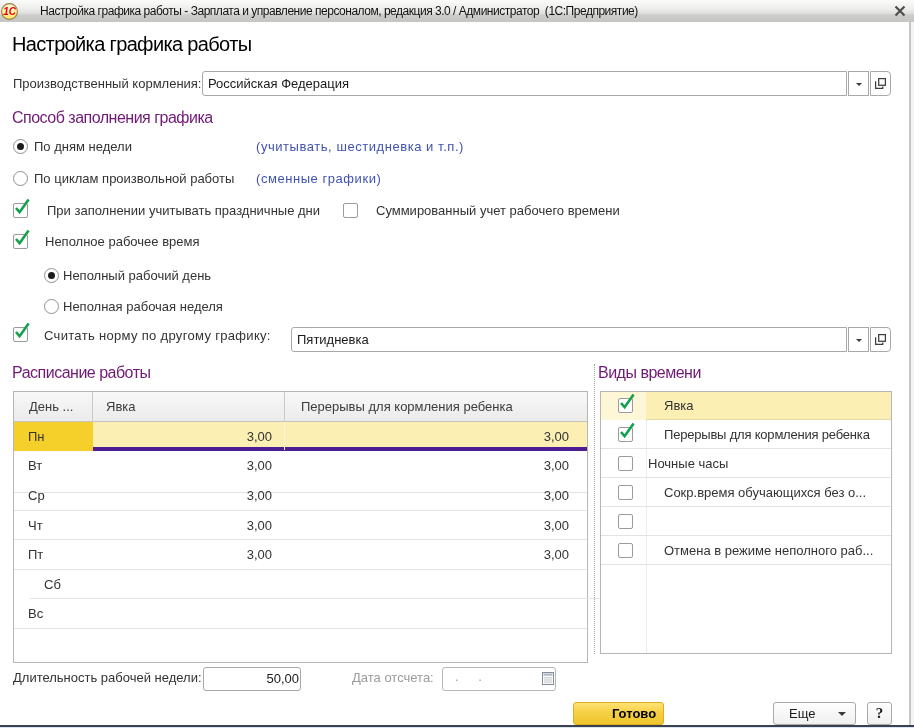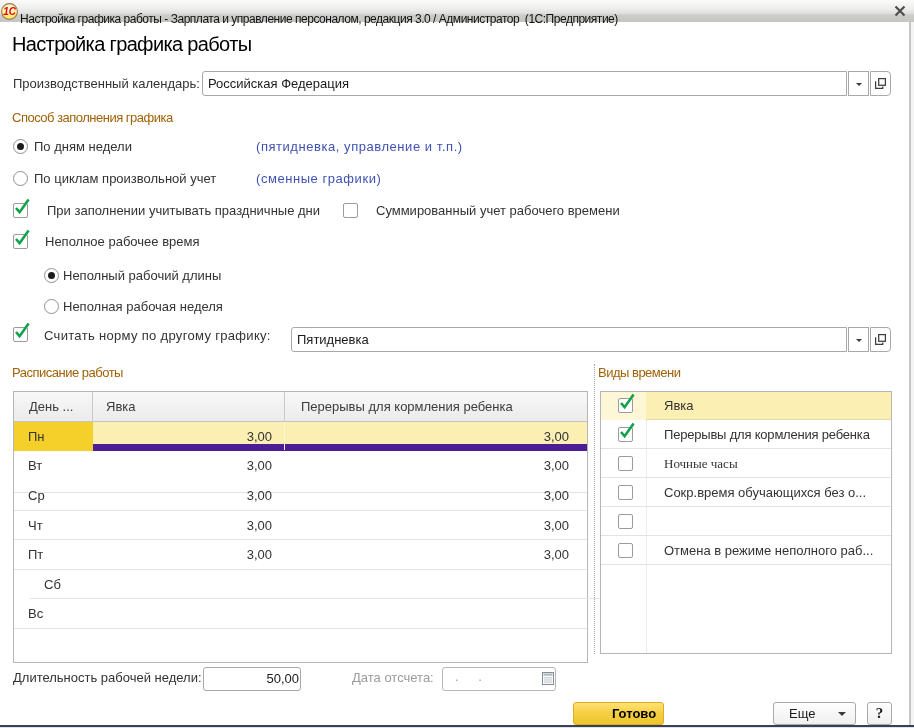--- a/index.html
+++ b/index.html
@@ -1,21 +1,21 @@
 <!DOCTYPE html>
 <html lang="ru"><head>
 <meta charset="utf-8">
 <title>Настройка графика работы</title>
 <style>
   html,body{margin:0;padding:0;}
   body{width:914px;height:728px;overflow:hidden;position:relative;
        font-family:"Liberation Sans",sans-serif;background:#fff;}
   .abs{position:absolute;}
   .t13{font-size:13px;line-height:14px;color:#333;white-space:nowrap;}
-  .green{font-size:13px;line-height:18px;color:#a16207;white-space:nowrap;letter-spacing:-0.5px;}
+  .green{font-size:16px;line-height:18px;color:#701a75;white-space:nowrap;letter-spacing:-0.5px;}
   .blue{color:#4052b4;}
   .cbx{position:absolute;width:13px;height:13px;border:1px solid #9b9b9b;
        border-radius:2px;background:#fff;}
   .rad{position:absolute;width:13px;height:13px;border:1px solid #8f8f8f;
        border-radius:50%;background:#fff;}
   .rad .dot{position:absolute;left:3px;top:3px;width:7px;height:7px;
        border-radius:50%;background:#1c1c1c;}
   .field{position:absolute;background:#fff;border:1px solid #a8a8a8;border-radius:3px;}
   .btn{position:absolute;height:21px;border:1px solid #a9a9a9;border-radius:3px;
        background:linear-gradient(#fefefe,#f0f0f0);display:flex;align-items:center;
@@ -31,71 +31,71 @@
   <defs>
       <radialGradient id="ic" cx="50%" cy="30%" r="80%">
     <stop offset="0" stop-color="#fffbe2"></stop>
         <stop offset="0.55" stop-color="#ffee9a"></stop>
     <stop offset="1" stop-color="#ffe21c"></stop>
       </radialGradient>
     </defs>
   <circle cx="8.5" cy="8.5" r="7.9" fill="url(#ic)" stroke="#9b7d55" stroke-width="1.1"></circle>
   <text x="8.6" y="12" font-size="10" font-weight="bold" font-style="italic" fill="#e8000e" text-anchor="middle" font-family="Liberation Sans,sans-serif">1С</text>
 </svg>
-<div class="abs" style="left:20px;top:5px;font-size:12px;line-height:13px;color:#101010;white-space:nowrap;letter-spacing:-0.48px;margin-top:8px;">Настройка графика работы - Зарплата и управление персоналом, редакция 3.0 / Администратор&nbsp; (1С:Предприятие)</div>
+<div class="abs" style="left:40px;top:5px;font-size:12px;line-height:13px;color:#101010;white-space:nowrap;letter-spacing:-0.48px;">Настройка графика работы - Зарплата и управление персоналом, редакция 3.0 / Администратор&nbsp; (1С:Предприятие)</div>
 <svg class="abs" style="left:894px;top:5px;" width="12" height="12" viewBox="0 0 12 12">
   <path d="M1.5 1.5 L10.5 10.5 M10.5 1.5 L1.5 10.5" stroke="#4d4d4d" stroke-width="2.2"></path>
 </svg>
 
 <div class="abs" style="left:909px;top:22px;width:2px;height:703px;background:#c6c6c6;"></div>
 <div class="abs" style="left:911px;top:22px;width:3px;height:703px;background:#f4f4f4;"></div>
 
 <div class="abs" style="left:12px;top:34px;font-size:20px;line-height:21px;color:#000;letter-spacing:-0.65px;">Настройка графика работы</div>
 
-<div class="abs t13" style="left:13px;top:77px;">Производственный календарь:</div>
+<div class="abs t13" style="left:13px;top:77px;">Производственный кормления:</div>
 <div class="field" style="left:202px;top:71px;width:643px;height:23px;border-radius:3px 0 0 3px;"></div>
 <div class="abs t13" style="left:208px;top:77px;color:#1a1a1a;">Российская Федерация</div>
 <div class="abs" style="left:848px;top:71px;width:21px;height:25px;border:1px solid #a8a8a8;box-sizing:border-box;"></div>
 <div class="abs" style="left:856.3px;top:83.3px;width:0;height:0;border-left:3.3px solid transparent;border-right:3.3px solid transparent;border-top:3.9px solid #3a3a3a;"></div>
 <div class="abs" style="left:870px;top:71px;width:19px;height:23px;border:1px solid #a8a8a8;border-radius:0 4px 4px 0;"></div>
 <svg class="abs" style="left:874px;top:77px;" width="13" height="13" viewBox="0 0 13 13">
   <path d="M1.6 4.2 L1.6 11.4 L8.8 11.4 L8.8 9.6" fill="none" stroke="#3f3f3f" stroke-width="1.25"></path>
   <rect x="4.7" y="1.6" width="6.7" height="6.7" fill="#fff" stroke="#3f3f3f" stroke-width="1.25"></rect>
 </svg>
 
 <div class="abs green" style="left:12px;top:109px;">Способ заполнения графика</div>
 
 <div class="rad" style="left:13px;top:139px;">
     <div class="dot"></div>
   </div>
 <div class="abs t13" style="left:34px;top:140px;">По дням недели</div>
-<div class="abs t13 blue" style="left:256px;top:140px;letter-spacing:0.55px;">(пятидневка, управление и т.п.)</div>
+<div class="abs t13 blue" style="left:256px;top:140px;letter-spacing:0.55px;">(учитывать, шестидневка и т.п.)</div>
 
 <div class="rad" style="left:13px;top:171px;"></div>
-<div class="abs t13" style="left:34px;top:171.5px;">По циклам произвольной учет</div>
+<div class="abs t13" style="left:34px;top:171.5px;">По циклам произвольной работы</div>
 <div class="abs t13 blue" style="left:256px;top:171.5px;letter-spacing:0.55px;">(сменные графики)</div>
 
 <div class="cbx" style="left:13px;top:203px;"></div>
 <svg class="chk" style="left:11px;top:196px;" width="22" height="22" viewBox="0 0 22 22">
   <path d="M5 12 L8.6 16.2 L17.6 3.6" fill="none" stroke="#12a14b" stroke-width="2.6"></path>
 </svg>
 <div class="abs t13" style="left:47px;top:204px;">При заполнении учитывать праздничные дни</div>
 <div class="cbx" style="left:343px;top:203px;"></div>
 <div class="abs t13" style="left:376px;top:204px;">Суммированный учет рабочего времени</div>
 
 <div class="cbx" style="left:13px;top:234px;"></div>
 <svg class="chk" style="left:11px;top:227px;" width="22" height="22" viewBox="0 0 22 22">
   <path d="M5 12 L8.6 16.2 L17.6 3.6" fill="none" stroke="#12a14b" stroke-width="2.6"></path>
 </svg>
 <div class="abs t13" style="left:45px;top:235px;">Неполное рабочее время</div>
 
 <div class="rad" style="left:44px;top:268px;">
     <div class="dot"></div>
   </div>
-<div class="abs t13" style="left:63px;top:269px;">Неполный рабочий длины</div>
+<div class="abs t13" style="left:63px;top:269px;">Неполный рабочий день</div>
 <div class="rad" style="left:44px;top:299px;"></div>
 <div class="abs t13" style="left:63px;top:299.5px;">Неполная рабочая неделя</div>
 
 <div class="cbx" style="left:13px;top:327px;"></div>
 <svg class="chk" style="left:11px;top:320px;" width="22" height="22" viewBox="0 0 22 22">
   <path d="M5 12 L8.6 16.2 L17.6 3.6" fill="none" stroke="#12a14b" stroke-width="2.6"></path>
 </svg>
 <div class="abs t13" style="left:44px;top:329px;letter-spacing:0.32px;">Считать норму по другому графику:</div>
 <div class="field" style="left:291px;top:327px;width:554px;height:23px;border-radius:3px 0 0 3px;"></div>
 <div class="abs t13" style="left:297px;top:333px;color:#1a1a1a;">Пятидневка</div>
@@ -112,21 +112,21 @@
 <div class="abs" style="left:13px;top:391px;width:575px;height:272px;border:1px solid #b6b6b6;box-sizing:border-box;background:#fff;">
 
   <div class="abs" style="left:0;top:0;width:573px;height:30px;
        background:linear-gradient(#f8f8f8,#ebebeb);border-bottom:1px solid #c3c3c3;box-sizing:border-box;"></div>
   <div class="abs" style="left:78px;top:0;width:1px;height:30px;background:#c8c8c8;"></div>
   <div class="abs" style="left:270px;top:0;width:1px;height:30px;background:#c8c8c8;"></div>
   <div class="abs t13" style="left:15px;top:8px;color:#3c3c3c;">День ...</div>
   <div class="abs t13" style="left:92px;top:8px;color:#3c3c3c;">Явка</div>
   <div class="abs t13" style="left:287px;top:8px;color:#3c3c3c;">Перерывы для кормления ребенка</div>
 
-  <div class="abs" style="left:0;top:30px;width:573px;height:29px;background:#fbefb3;border-bottom:7px solid #4c1d95;box-sizing:border-box;">
+  <div class="abs" style="left:0;top:30px;width:573px;height:29px;background:#fbefb3;border-bottom:4px solid #4c1d95;box-sizing:border-box;">
      <div class="abs" style="left:0;top:0;width:79px;height:29px;background:#f5d02b;"></div>
      <div class="abs t13" style="left:14px;top:8px;">Пн</div>
      <div class="abs t13" style="left:79px;top:8px;width:179px;text-align:right;">3,00</div>
      <div class="abs t13" style="left:271px;top:8px;width:284px;text-align:right;">3,00</div>
      <div class="abs" style="left:270px;top:0;width:1px;height:28px;background:#fdf6d0;"></div>
   </div>
   <div class="abs" style="left:0;top:59px;width:573px;height:42px;border-bottom:1px solid #e3e3e3;box-sizing:border-box;">
      <div class="abs t13" style="left:14px;top:8px;">Вт</div>
      <div class="abs t13" style="left:79px;top:8px;width:179px;text-align:right;">3,00</div>
      <div class="abs t13" style="left:271px;top:8px;width:284px;text-align:right;">3,00</div>
@@ -174,21 +174,21 @@
   </svg>
   <div class="abs t13" style="left:63px;top:7px;">Явка</div>
 
   <div class="cbx" style="left:17px;top:35px;"></div>
   <svg class="chk" style="left:15px;top:28px;" width="22" height="22" viewBox="0 0 22 22">
     <path d="M5 12 L8.6 16.2 L17.6 3.6" fill="none" stroke="#12a14b" stroke-width="2.6"></path>
   </svg>
   <div class="abs t13" style="left:63px;top:36px;letter-spacing:-0.2px;">Перерывы для кормления ребенка</div>
 
   <div class="cbx" style="left:17px;top:64px;"></div>
-  <div class="abs t13" style="left:63px;top:65px;font-family:Liberation Serif, serif;">Ночные часы</div>
+  <div class="abs t13" style="left:47px;top:65px;">Ночные часы</div>
 
   <div class="cbx" style="left:17px;top:93px;"></div>
   <div class="abs t13" style="left:63px;top:94px;">Сокр.время обучающихся без о...</div>
 
   <div class="cbx" style="left:17px;top:122px;"></div>
 
   <div class="cbx" style="left:17px;top:151px;"></div>
   <div class="abs t13" style="left:63px;top:152px;">Отмена в режиме неполного раб...</div>
 </div>
 

